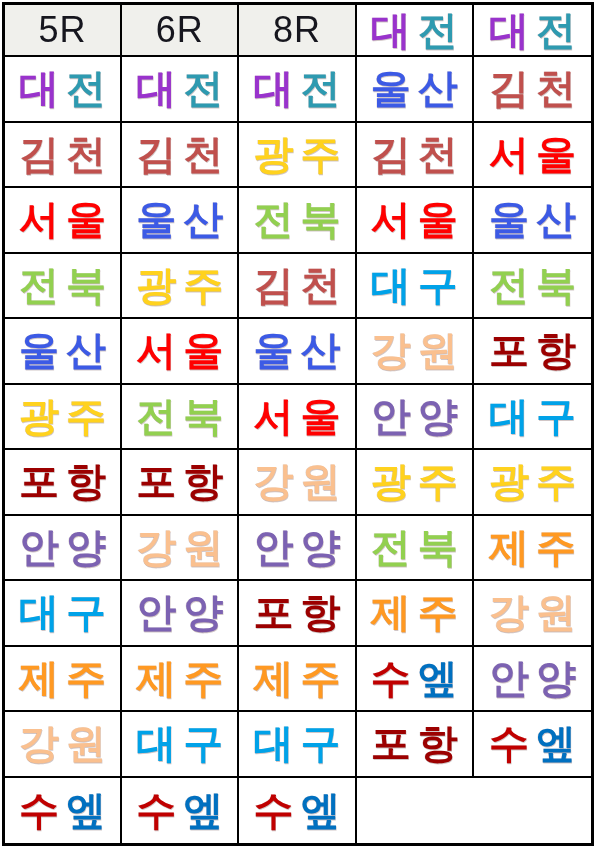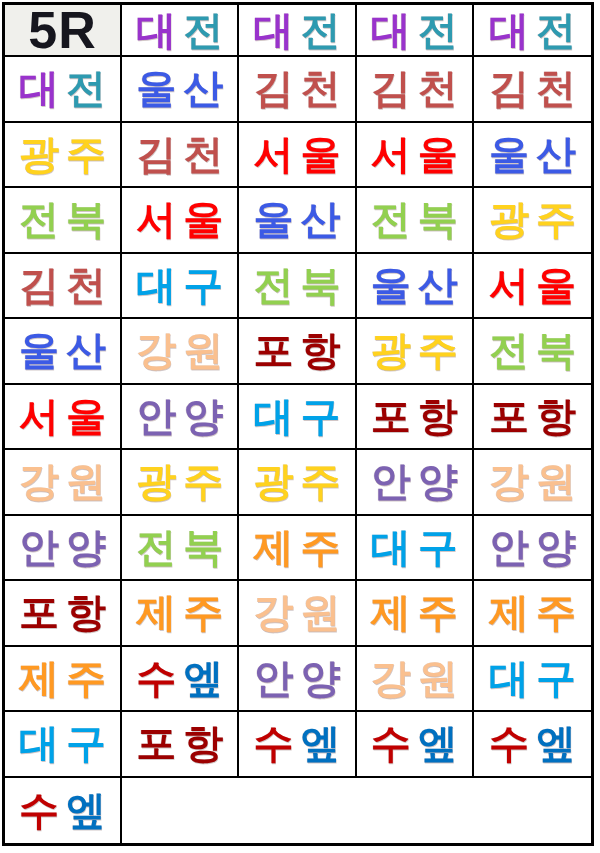--- a/index.html
+++ b/index.html
@@ -32,40 +32,42 @@
     align-items: center;
     justify-content: center;
     background: #ffffff;
     overflow: hidden;
   }
   .cell:nth-child(5n) { border-right: none; }
   .cell:nth-child(n+61) { border-bottom: none; }
   .cell.header {
     background: var(--header-bg, #F0F0EC);
     color: var(--header-text, #16161E);
-    font-size: 52px;
-    font-weight: 700;
+    font-size: 36px;
+    font-weight: 400;
     letter-spacing: 1px;
   }
   .cell.team {
     font-size: 40px;
     font-weight: 700;
     letter-spacing: 7px;
     padding-left: 7px; 
     white-space: nowrap;
   }
   .cell.team span {
     text-shadow: 0.5px 0.5px 0 rgba(90, 50, 50, 0.28), -0.5px -0.5px 0 rgba(90, 50, 50, 0.18);
   }
 </style>
 </head>
 <body>
 
 <div class="frame" id="grid">
     <div class="cell header">5R</div>
+    <div class="cell header">6R</div>
+    <div class="cell header">8R</div>
     <div class="cell team">
       <span style="color: rgb(153, 51, 204);">대</span>
       <span style="color: rgb(46, 154, 176);">전</span>
     </div>
     <div class="cell team">
       <span style="color: rgb(153, 51, 204);">대</span>
       <span style="color: rgb(46, 154, 176);">전</span>
     </div>
     <div class="cell team">
       <span style="color: rgb(153, 51, 204);">대</span>

